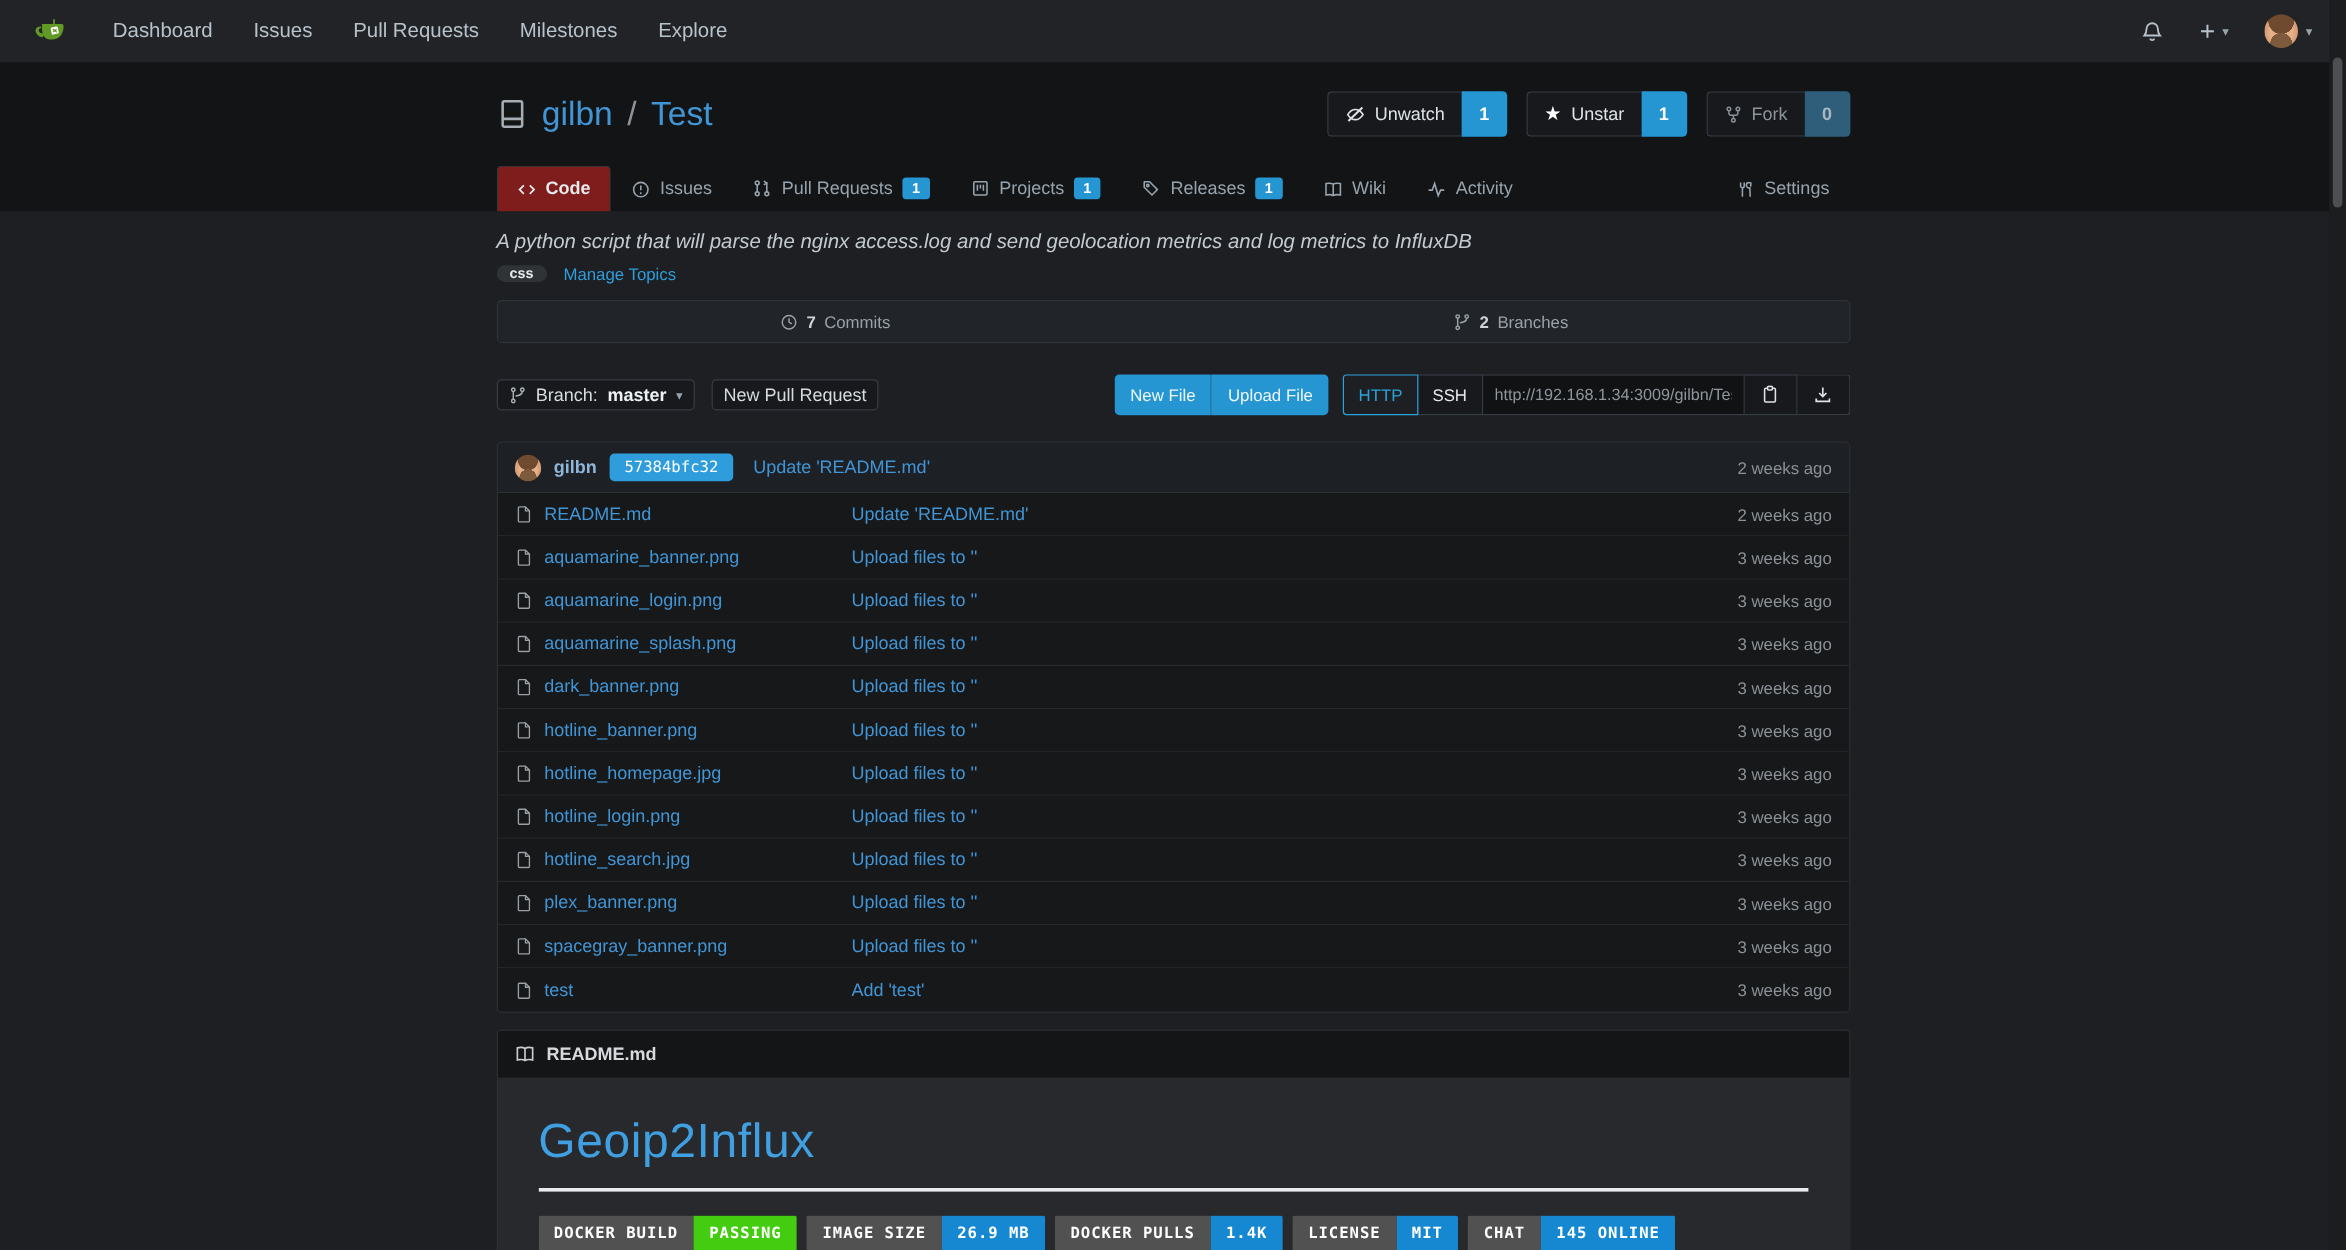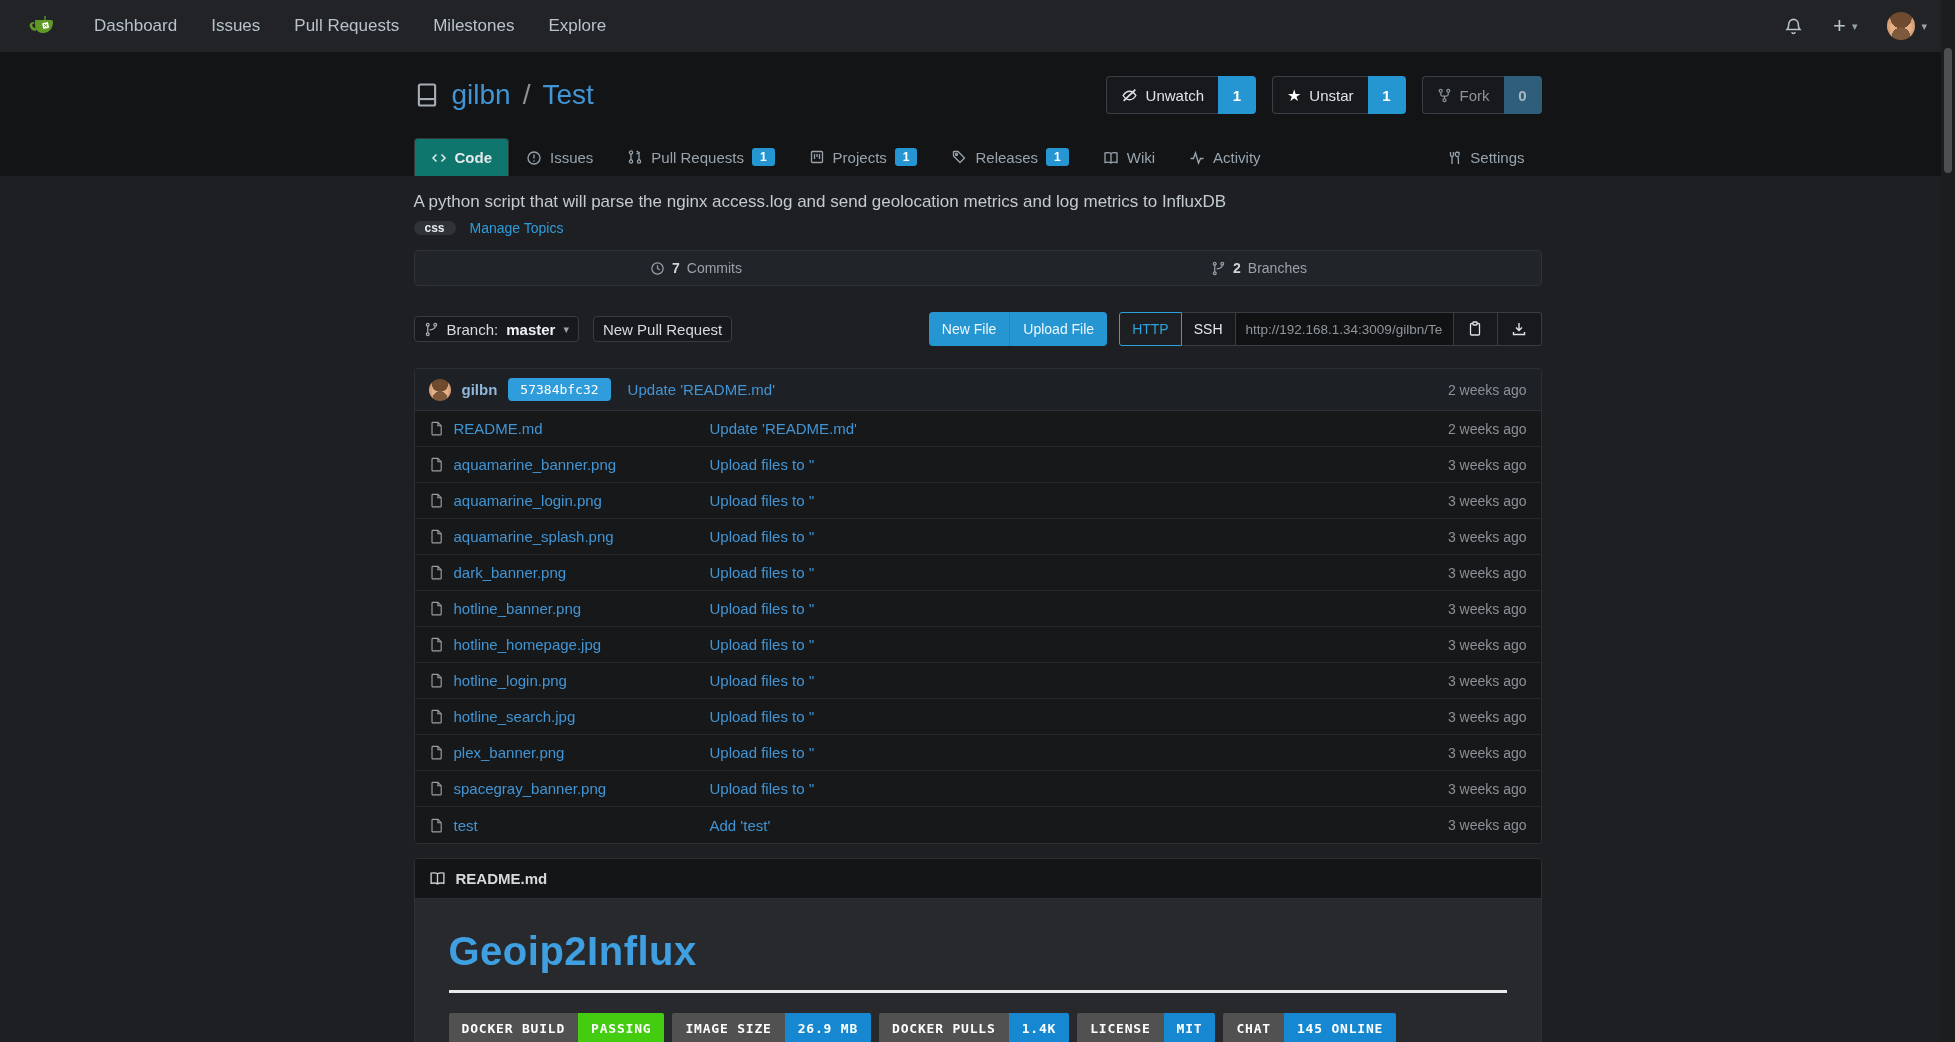--- a/index.html
+++ b/index.html
@@ -53,32 +53,32 @@
   }
   .act-group.muted .act-btn { color:#8b939b; }
   .act-group.muted .act-count { background:#2e5e79; color:#a9b8c2; }
 
   .tabs-row { display:flex; align-items:flex-end; margin-top:16px; height:42px; }
   .tab {
     display:flex; align-items:center; gap:8px; padding:10px 16px;
     color:#97a4ae; font-size:15px; border:1px solid transparent; border-bottom:none;
   }
   .tab.active {
-    background:#0f766e; border-color:#33383d; border-radius:4px 4px 0 0;
+    background:#7f1d1d; border-color:#33383d; border-radius:4px 4px 0 0;
     color:#e6e9eb; font-weight:bold;
   }
   .tab-badge {
     background:#2596d1; color:#fff; font-size:12px; font-weight:bold;
     padding:2px 8px; border-radius:3px;
   }
   .tabs-spacer { flex:1; }
 
   
   .page-body { padding-top:16px; }
-  .desc { color:#c3cbd1; font-size:17px; }
+  .desc { color:#c3cbd1; font-size:17px;font-style:italic; }
   .topics-row { display:flex; align-items:center; gap:14px; margin-top:8px; }
   .topic-chip {
     background:#303336; color:#e8ebee; font-size:12px; font-weight:bold;
     padding:0 11px; border-radius:10px;
   }
   .manage-topics { color:#2f9ddb; font-size:14px; }
 
   .stats-bar {
     margin-top:14px; height:36px; background:#212428; border:1px solid #2e3338;
     border-radius:4px; display:flex;
@@ -144,21 +144,21 @@
   .fage-cell { color:#8b9197; font-size:14px; }
 
   
   .readme-box { margin-top:14px; border:1px solid #2c2f33; border-radius:4px; overflow:hidden; }
   .readme-head {
     height:40px; background:#141517; border-bottom:1px solid #2c2f33;
     display:flex; align-items:center; gap:10px; padding:0 14px;
     color:#d7dadc; font-weight:bold; font-size:15px;
   }
   .readme-body { background:#27292c; padding:30px 34px 40px 34px; }
-  .readme-h1 { color:#3f9fe0; font-size:40px; font-weight:bold; letter-spacing:0.5px; }
+  .readme-h1 { color:#3f9fe0; font-size:40px; font-weight:normal; letter-spacing:0.5px; }
   .readme-hr { height:3px; background:#e8eaec; margin:16px 0 20px 0; }
   .badge-row { display:flex; gap:8px; margin-top:10px; flex-wrap:wrap; }
   .badge { display:flex; height:30px; border-radius:2px; overflow:hidden;
            font-family:"DejaVu Sans Mono",monospace; font-weight:bold; font-size:13px;
            letter-spacing:0.8px; }
   .badge .b-label { background:#515151; color:#fff; display:flex; align-items:center; padding:0 13px; }
   .badge .b-value { color:#fff; display:flex; align-items:center; padding:0 13px; }
 
   
   .scrollbar-track { position:absolute; top:0; right:0; width:14px; height:1042px; background:#1b1d1f; }

